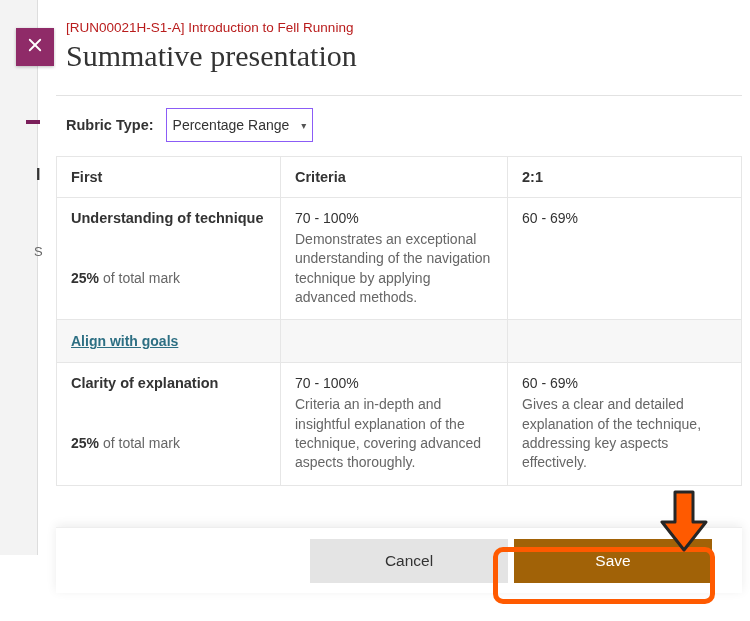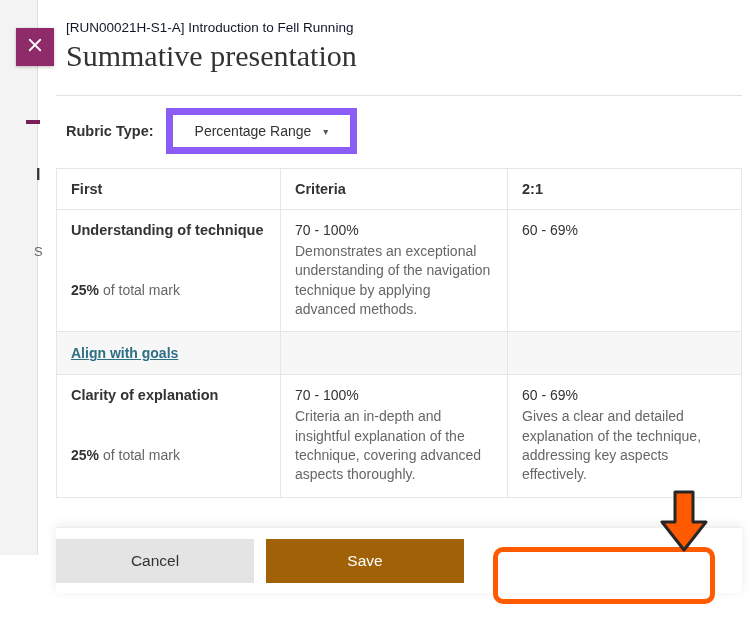--- a/index.html
+++ b/index.html
@@ -30,31 +30,31 @@
     cursor: pointer;
     box-shadow: 0 1px 3px rgba(0,0,0,0.25);
   }
   .close-btn svg { width: 18px; height: 18px; }
 
   .panel {
     position: absolute; left: 56px; top: 0; right: 8px; bottom: 28px;
     background: #fff;
   }
   .hdr { padding: 20px 10px 10px 10px; }
-  .course-code { font-size: 13.5px; color: #0f172a; margin-bottom: 4px; }
+  .course-code { font-size: 13.5px; color: #b91c1c; margin-bottom: 4px; }
   .page-title {
     font-family: Georgia, "Times New Roman", serif;
     font-size: 30px; color: #333; margin: 0 0 12px 0; font-weight: 400;
   }
   .hr { height: 1px; background: #e2e2e2; margin: 0 0 12px 0; }
 
   .rubric-row { display:flex; align-items:center; gap: 12px; padding: 0 10px 14px 10px; }
   .rubric-label { font-size: 14.5px; color: #333; font-weight: 600; }
   .select {
-    border: 7px solid #8b5cf6; padding: 8px 22px; font-size: 14px; color: #333;
+    border: 1px solid #8b5cf6; padding: 8px 6px; font-size: 14px; color: #333;
     display:flex; align-items:center; gap: 12px; background:#fff; cursor:pointer;
   }
   .select .caret { font-size: 10px; color:#555; }
 
   .grid {
     width: 100%;
     }
   .ghead, .grow {
     display:grid;
     grid-template-columns: 225px 227px 1fr;
@@ -77,22 +77,22 @@
   .link-row > div { background:#f7f7f7; }
   .link-row a {
     color:#2d6f83; font-weight:700; font-size:14px; text-decoration: underline;
     cursor:pointer;
   }
 
   .footer {
     position:absolute; left:0; right:0; bottom:0; height:66px;
     background:#fff; border-top:1px solid #eee;
     box-shadow: 0 -2px 10px rgba(0,0,0,0.08);
-    display:flex; align-items:center; 
-    padding-right: 30px; gap: 12px;
+    display:flex; align-items:center; justify-content:flex-end;
+    padding-right: 30px; gap: 6px;
   }
   .btn {
     height: 44px; min-width: 198px; display:flex; align-items:center; justify-content:center;
     font-size: 15.5px; cursor:pointer; border:none;
   }
   .btn-cancel { background:#e4e4e4; color:#333; }
   .btn-save   { background:#a16207; color:#fff; }
 
   
   .callout-ring {

